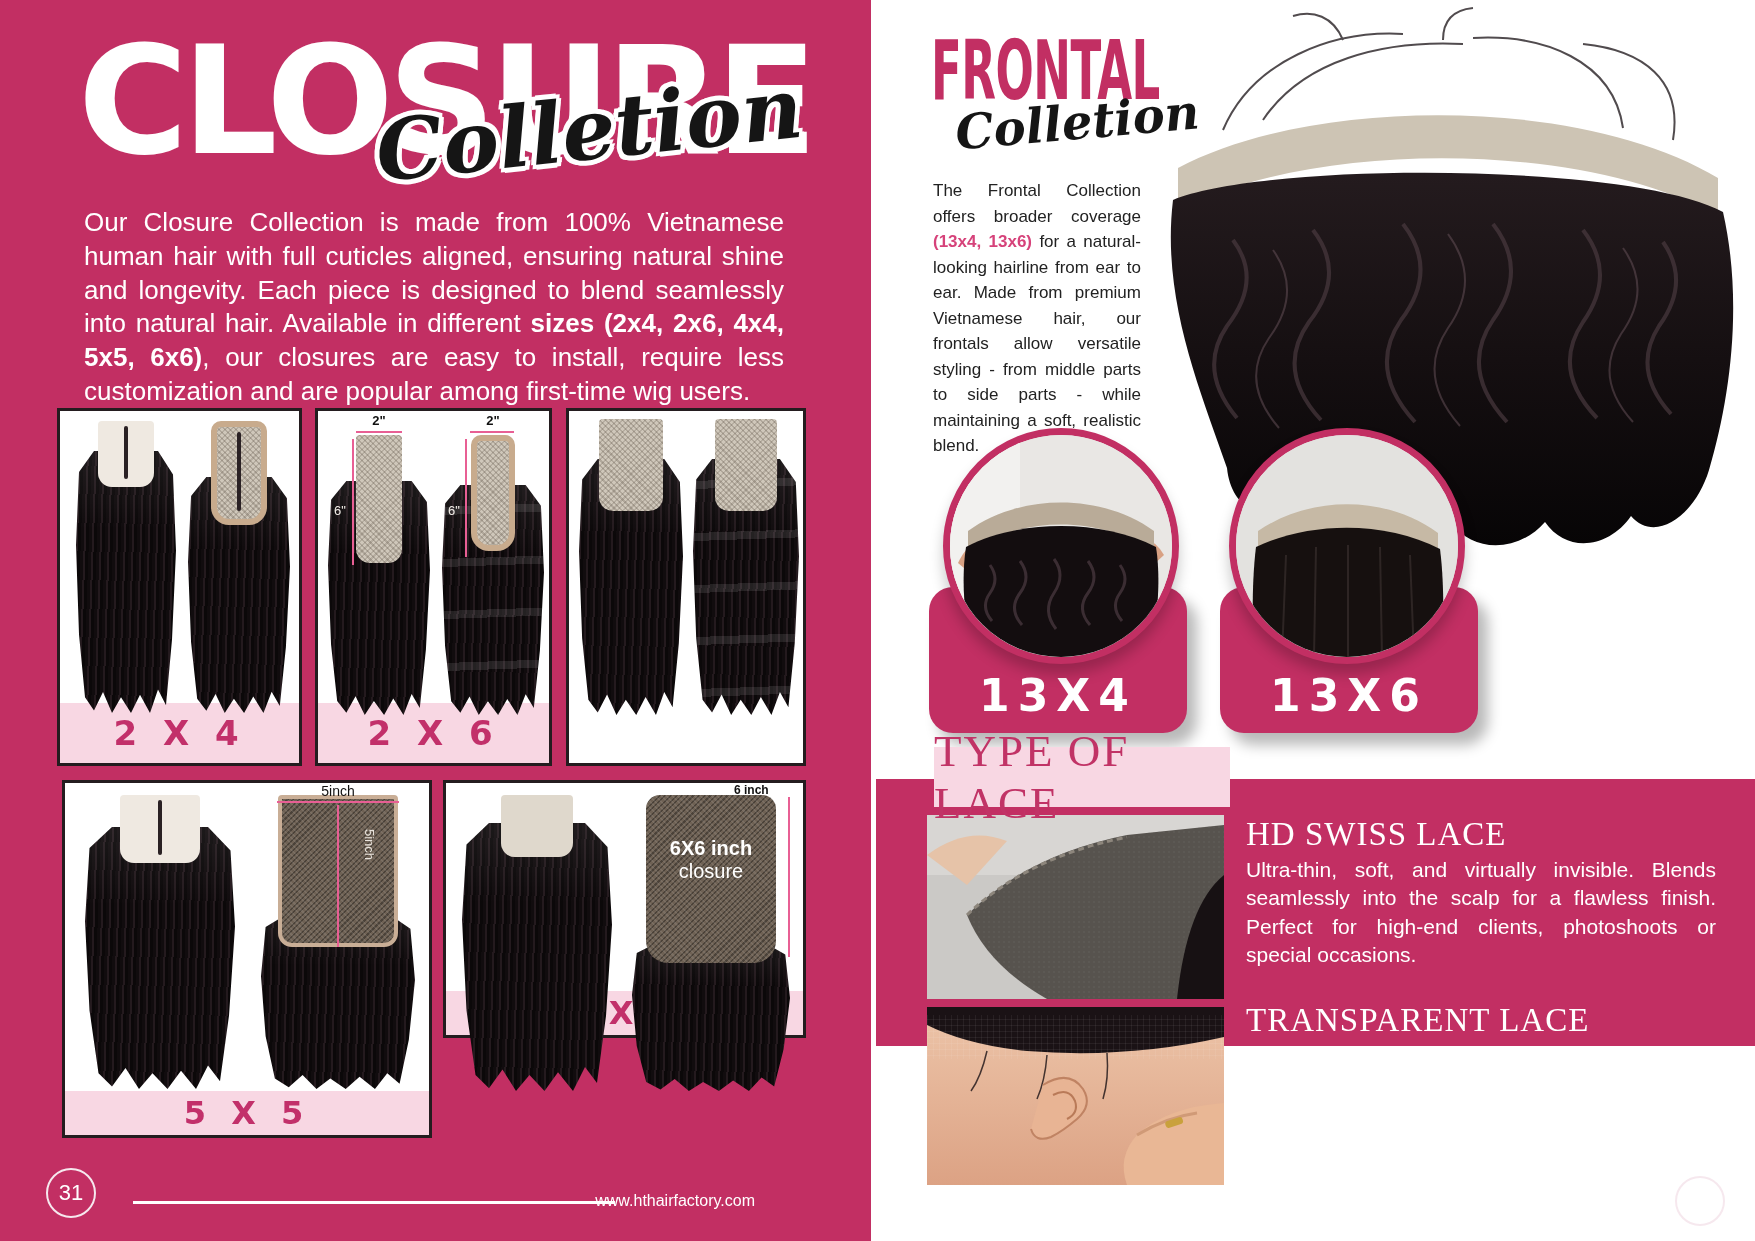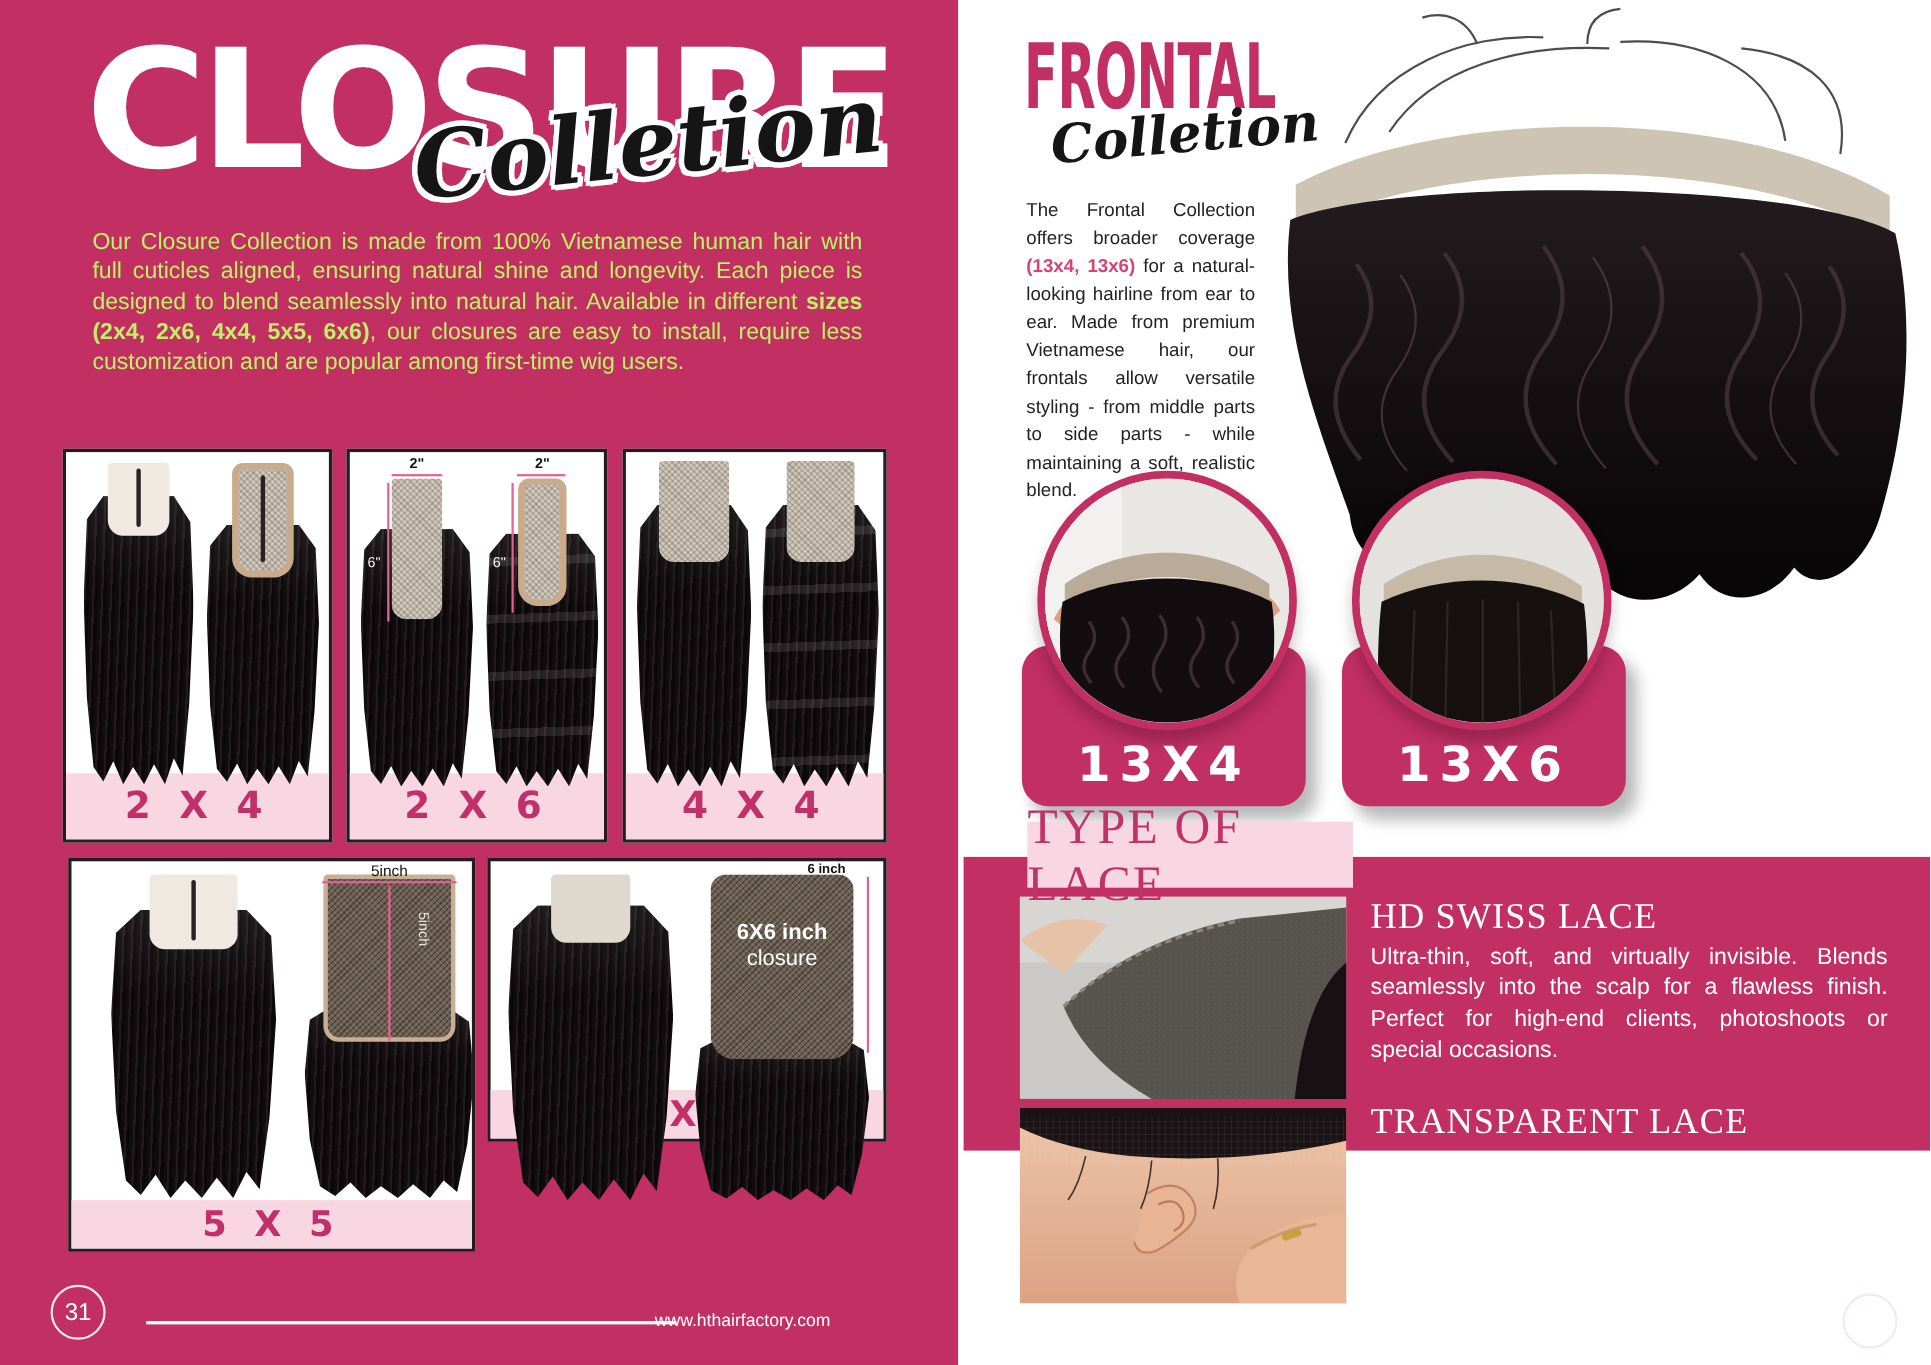--- a/index.html
+++ b/index.html
@@ -6,21 +6,21 @@
   .spread{position:relative;width:1755px;height:1241px;overflow:hidden;background:#ffffff;
           font-family:"Liberation Sans",sans-serif;}
   
   .page-left{position:absolute;left:0;top:0;width:871px;height:1241px;background:#C22F63;}
   .closure-title{position:absolute;left:78px;top:30px;font-family:"DejaVu Sans",sans-serif;
     font-weight:bold;font-size:150px;line-height:.95;color:#ffffff;letter-spacing:-6px;}
   .script{font-family:"DejaVu Serif",serif;font-style:italic;font-weight:bold;color:#151515;}
   .script-left{position:absolute;left:375px;top:80px;font-size:84px;transform:rotate(-6deg);
     text-shadow:-4px -4px 0 #fff,4px -4px 0 #fff,-4px 4px 0 #fff,4px 4px 0 #fff,
                  0 -5px 0 #fff,0 5px 0 #fff,-5px 0 0 #fff,5px 0 0 #fff;z-index:3;}
-  .left-intro{position:absolute;left:84px;top:206px;width:700px;color:#bef264;font-size:21px;
+  .left-intro{position:absolute;left:84px;top:206px;width:700px;color:#ffffff;font-size:26px;
     line-height:1.3;text-align:justify;}
   .left-intro b{font-weight:bold;}
   .card{position:absolute;background:#ffffff;border:3px solid #241c1f;box-sizing:border-box;}
   .card-img{position:absolute;left:0;right:0;top:0;overflow:hidden;}
   .card-label{position:absolute;left:0;right:0;bottom:0;background:#F8D7E3;color:#C2306A;
     display:flex;align-items:center;justify-content:center;font-family:"DejaVu Sans",sans-serif;
     font-weight:bold;letter-spacing:7px;transform-origin:center;}
   .row1 .card-label{height:60px;font-size:34px;}
   .row2 .card-label{height:44px;font-size:32px;}
   
@@ -139,25 +139,24 @@
       <div class="card-img" style="height:310px;">
         <div class="closure" style="left:10px;top:8px;width:104px;height:296px;">
           <div class="lace mesh" style="width:64px;height:92px;"></div>
           <div class="hair" style="top:40px;"></div>
         </div>
         <div class="closure" style="left:124px;top:8px;width:106px;height:296px;">
           <div class="lace mesh" style="width:62px;height:92px;"></div>
           <div class="hair wavy" style="top:40px;"></div>
         </div>
       </div>
-      <div class="card-label">4 X 4</div>
     </div>
 
     <div class="card row2" style="left:62px;top:780px;width:370px;height:358px;">
-      <div class="card-img" style="height:314px;margin-left:16px;">
+      <div class="card-img" style="height:314px;">
         <span class="ann" style="left:196px;top:0;width:154px;font-size:14px;">5inch</span>
         <div class="mline" style="left:212px;top:18px;width:122px;height:2px;"></div>
         <span class="ann" style="left:296px;top:46px;width:16px;writing-mode:vertical-rl;color:#e8e3dc;font-size:13px;">5inch</span>
         <div class="mline" style="left:272px;top:22px;width:2px;height:142px;"></div>
         <div class="closure" style="left:20px;top:12px;width:150px;height:294px;">
           <div class="lace" style="width:80px;height:68px;">
               <div class="part-line"></div>
             </div>
           <div class="hair" style="top:32px;"></div>
         </div>

